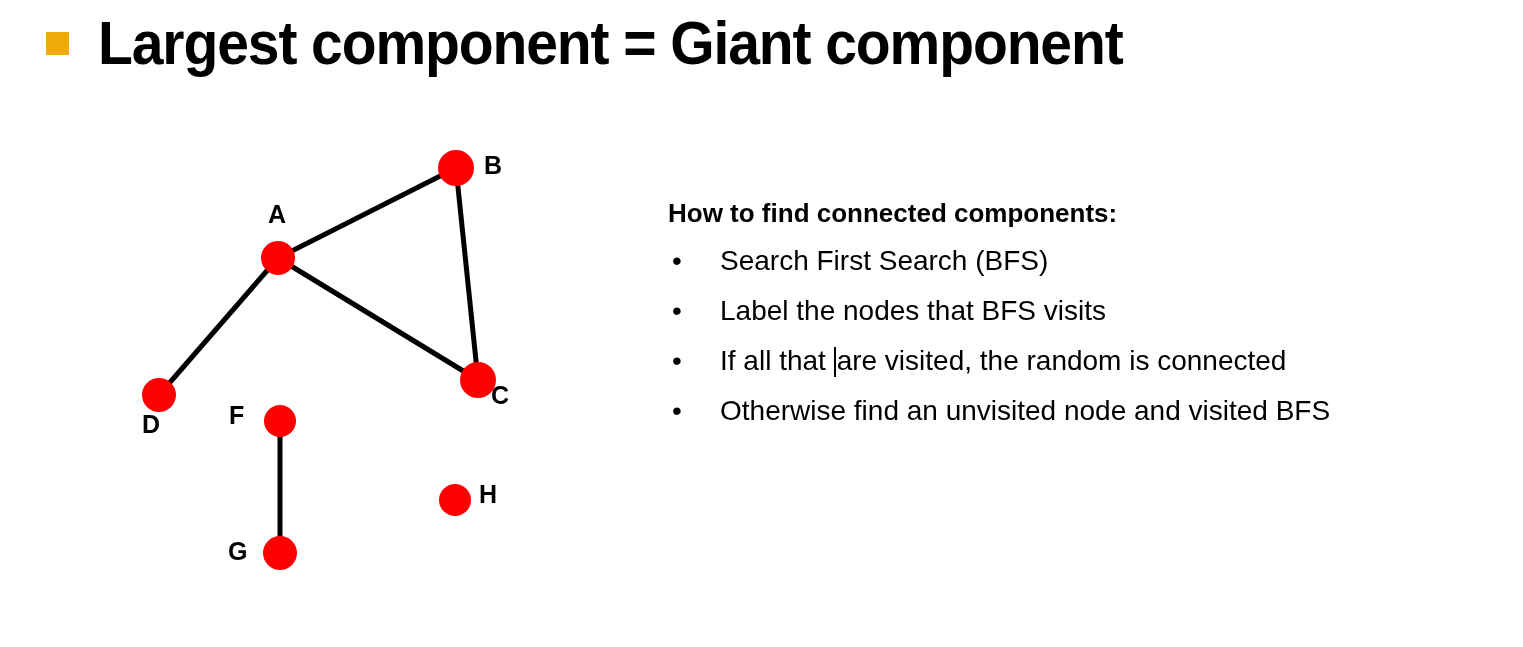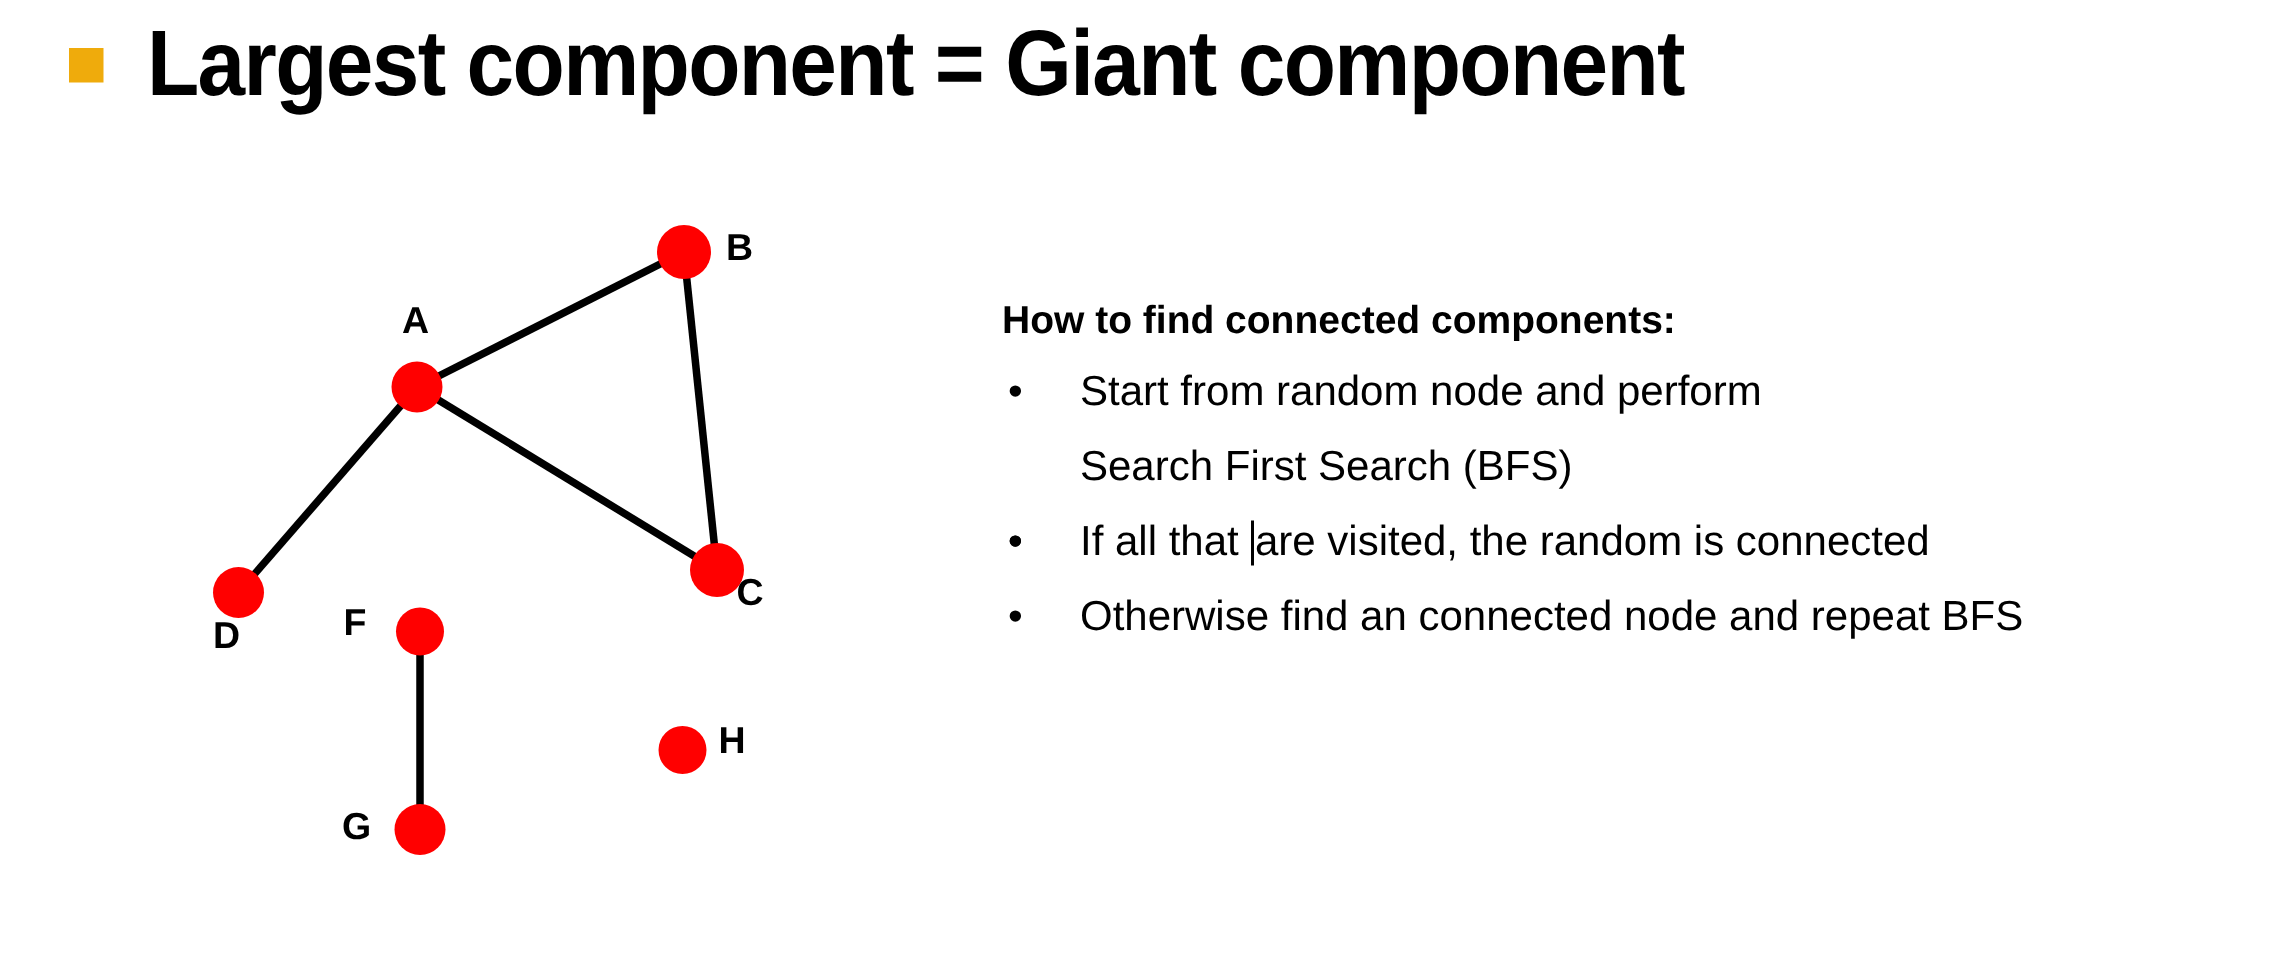--- a/index.html
+++ b/index.html
@@ -156,19 +156,19 @@
       <div class="node-label" style="left: 142px; top: 292px;">D</div>
       <div class="node-label" style="left: 229px; top: 283px;">F</div>
       <div class="node-label" style="left: 228px; top: 419px;">G</div>
       <div class="node-label" style="left: 479px; top: 362px;">H</div>
     </div>
 </div>
 
 <div id="info-panel">
   <div id="info-heading">How to find connected components:</div>
   <ul id="info-list">
-      <li class="info-item"><span class="info-bullet">•</span><span>Start from random node and perform</span></li>
+      <li class="info-item"><span class="info-bullet">•</span></li>
       <li class="info-item no-bullet"><span class="info-bullet"></span><span>Search First Search (BFS)</span></li>
-      <li class="info-item"><span class="info-bullet">•</span></li>
+      <li class="info-item"><span class="info-bullet">•</span><span>Label the nodes that BFS visits</span></li>
       <li class="info-item"><span class="info-bullet">•</span><span>If all that </span><span class="caret"></span><span>are visited, the random is connected</span></li>
-      <li class="info-item"><span class="info-bullet">•</span><span>Otherwise find an connected node and repeat BFS</span></li>
+      <li class="info-item"><span class="info-bullet">•</span><span>Otherwise find an unvisited node and visited BFS</span></li>
     </ul>
 </div>
 
 </body></html>

